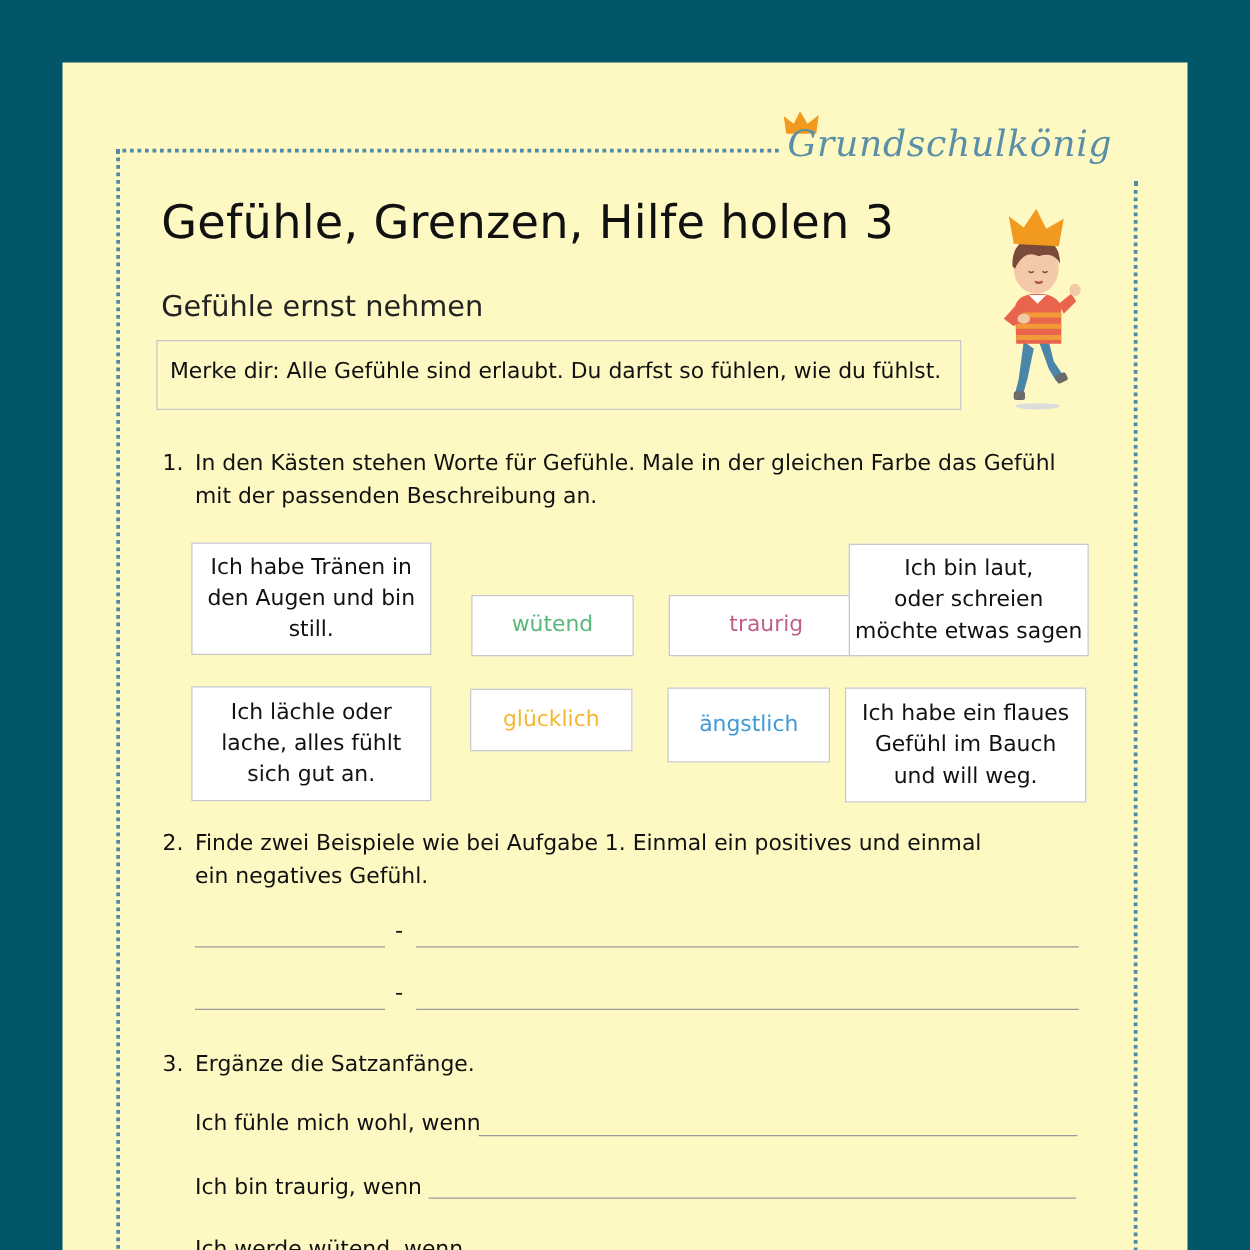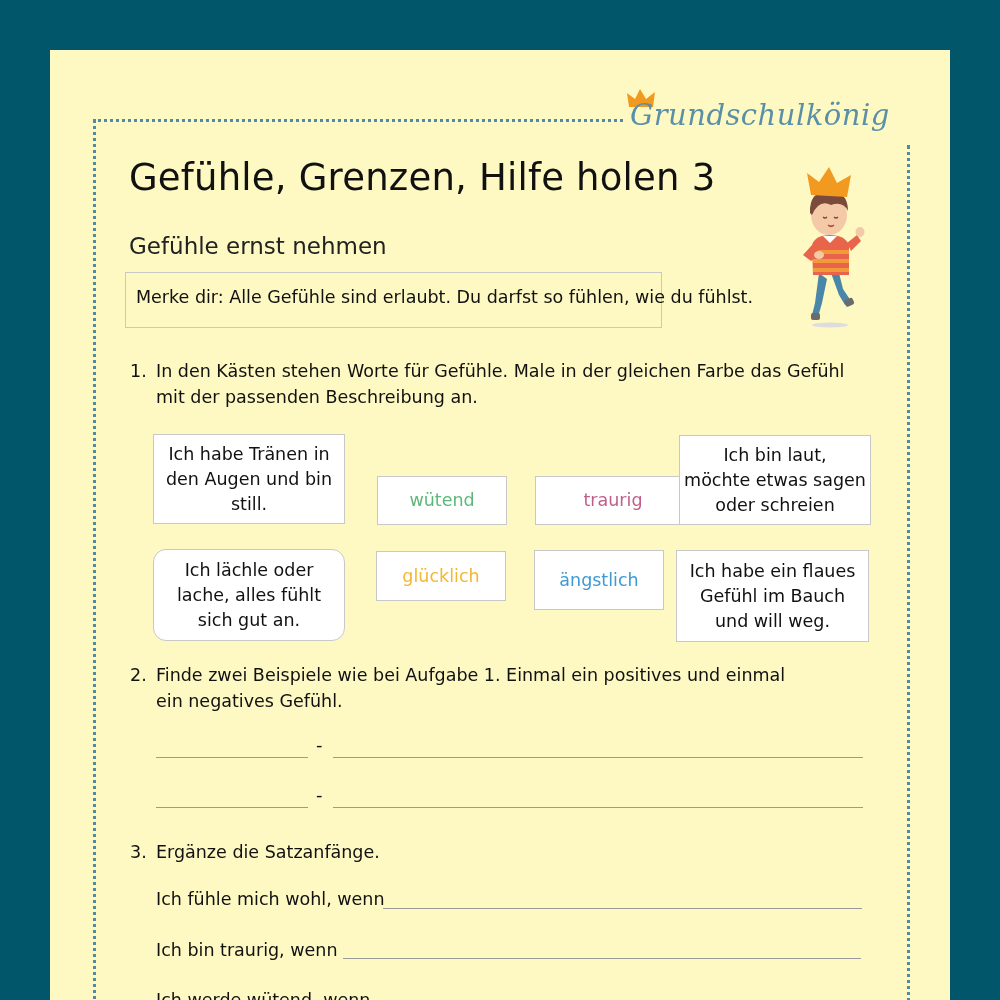--- a/index.html
+++ b/index.html
@@ -64,21 +64,21 @@
     .subtitle {
       position: absolute;
       left: 79px; top: 183px;
       font-size: 23px;
       color: #222;
       white-space: nowrap;
     }
     .merke {
       position: absolute;
       left: 75px; top: 222px;
-      width: 537px; height: 56px;
+      width: 644px; height: 56px;
       border: 1.5px solid #c8c8c8;
       font-size: 17.5px;
       padding: 14px 0 0 10px;
       white-space: nowrap;
       color: #111;
     }
     .mascot {
       position: absolute;
       left: 735px; top: 105px;
       width: 90px; height: 175px;
@@ -178,26 +178,26 @@
     <span style="color:#5cb87a;">wütend</span>
   </div>
 
   <div class="box feel" style="left:485px; top:426px; width:156px; height:49px;">
     <span style="color:#c0608a;">traurig</span>
   </div>
 
   <div class="box" style="left:629px; top:385px; width:192px; height:90px;">
     <div>
       <div>Ich bin laut,</div>
+      <div>oder schreien</div>
       <div>möchte etwas sagen</div>
-      <div>oder schreien</div>
-    </div>
-  </div>
-
-  <div class="box" style="left:103px; top:499px; width:192px; height:92px;border-radius:13px;">
+    </div>
+  </div>
+
+  <div class="box" style="left:103px; top:499px; width:192px; height:92px;">
     <div>
       <div>Ich lächle oder</div>
       <div>lache, alles fühlt</div>
       <div>sich gut an.</div>
     </div>
   </div>
 
   <div class="box feel" style="left:326px; top:501px; width:130px; height:50px;">
     <span style="color:#f4b730;">glücklich</span>
   </div>

